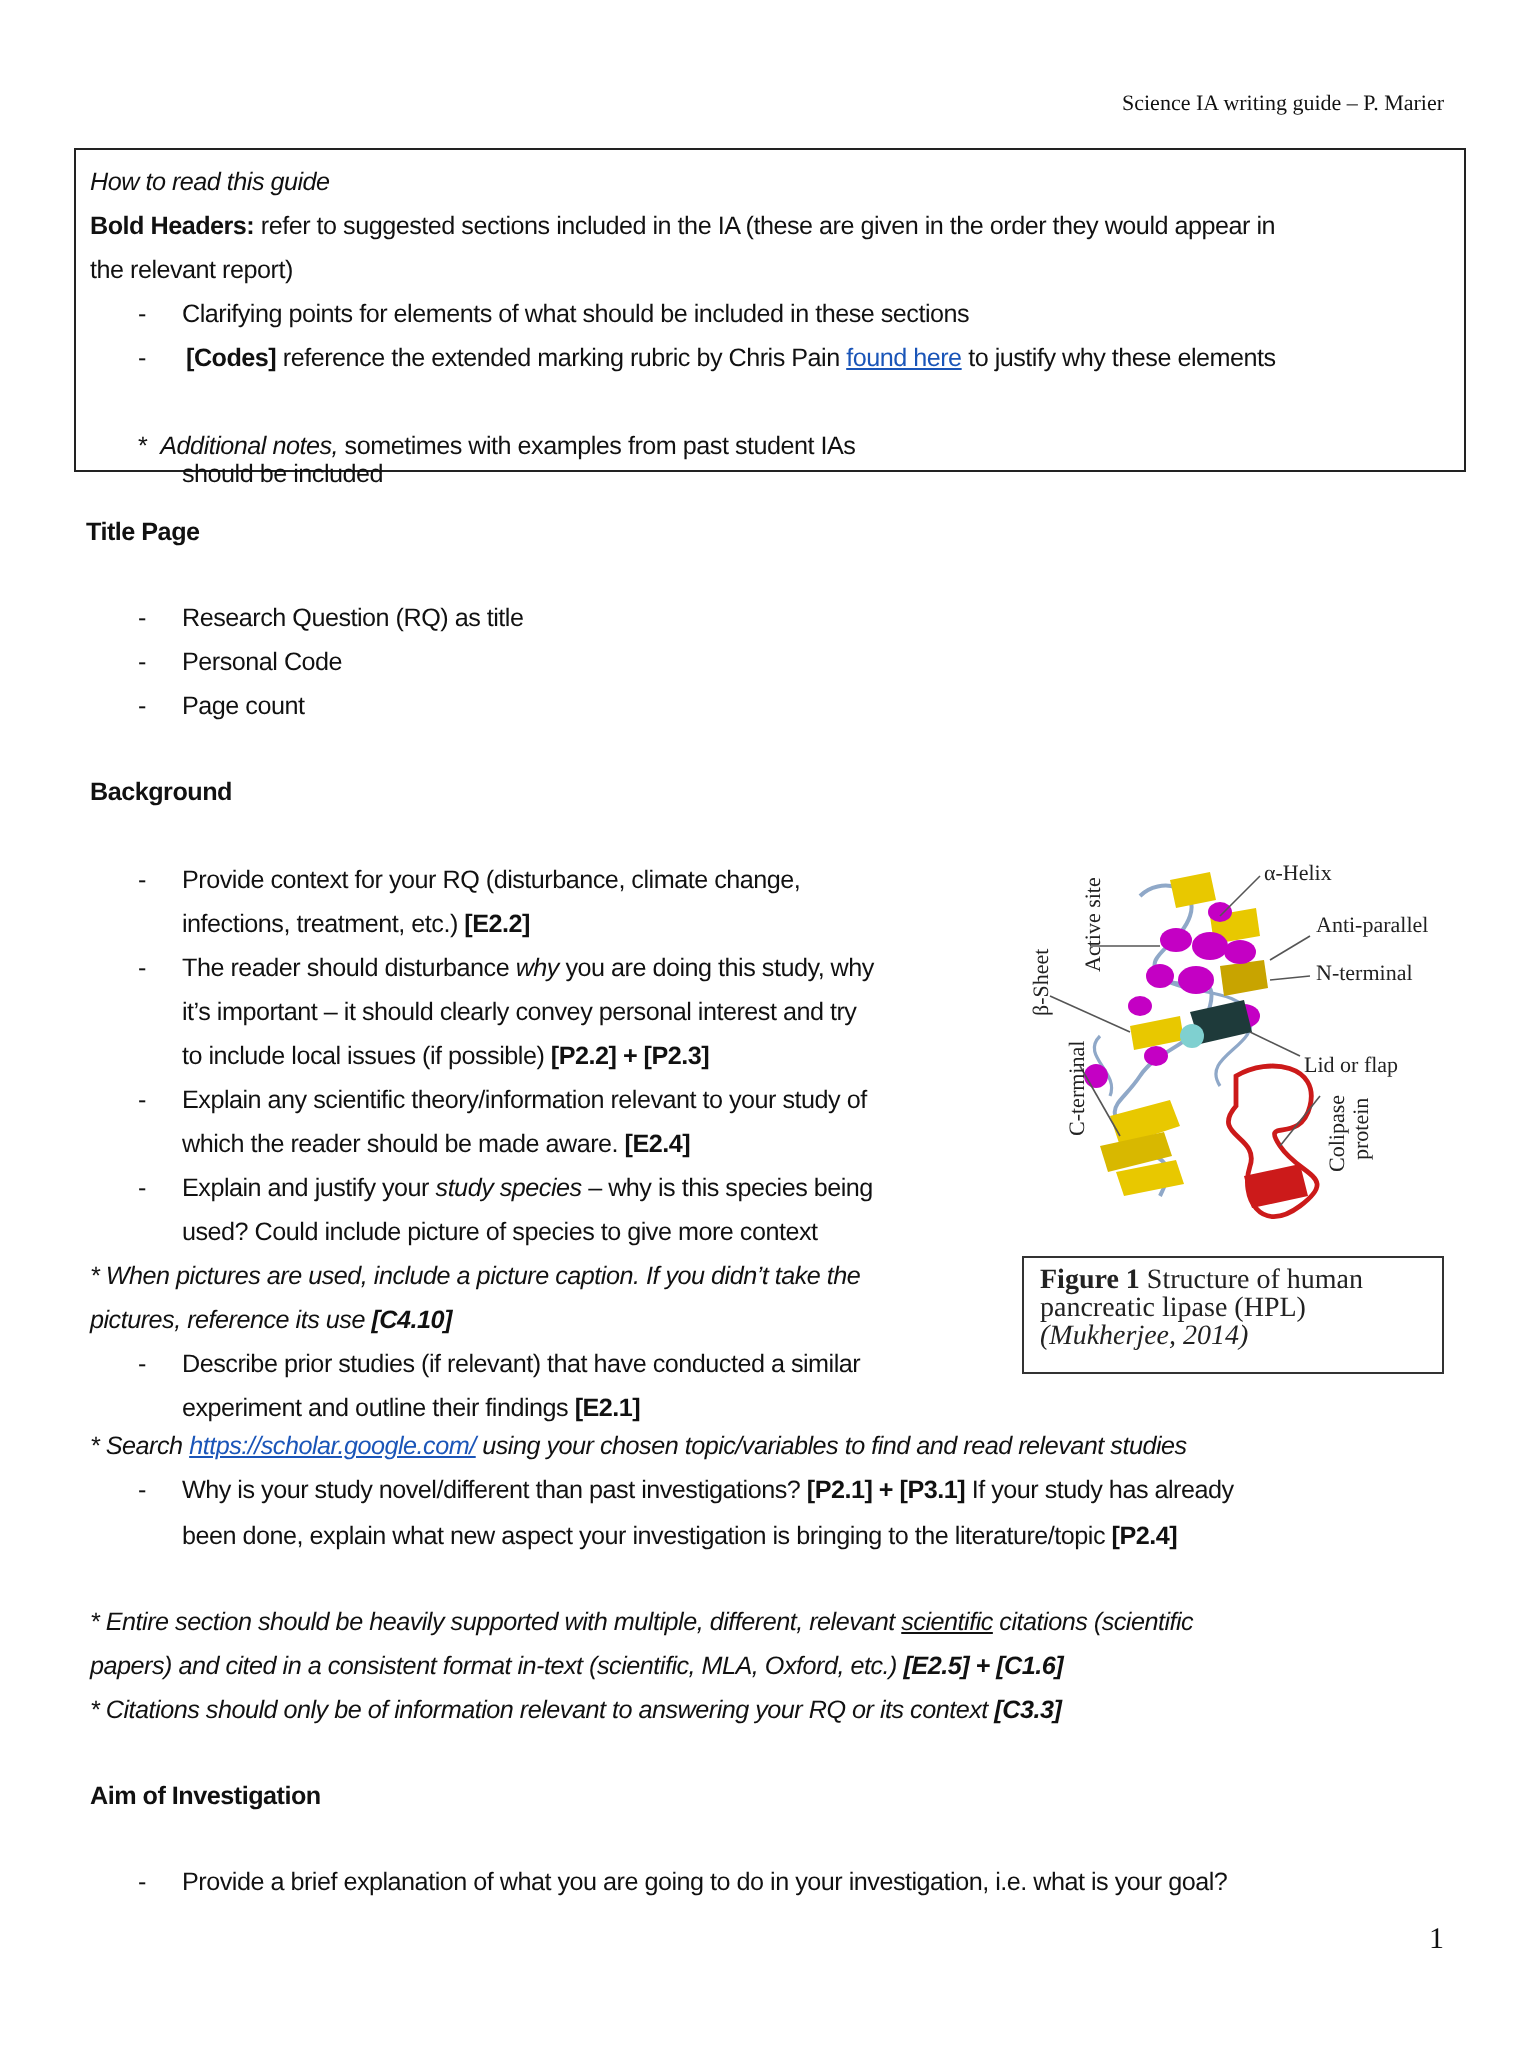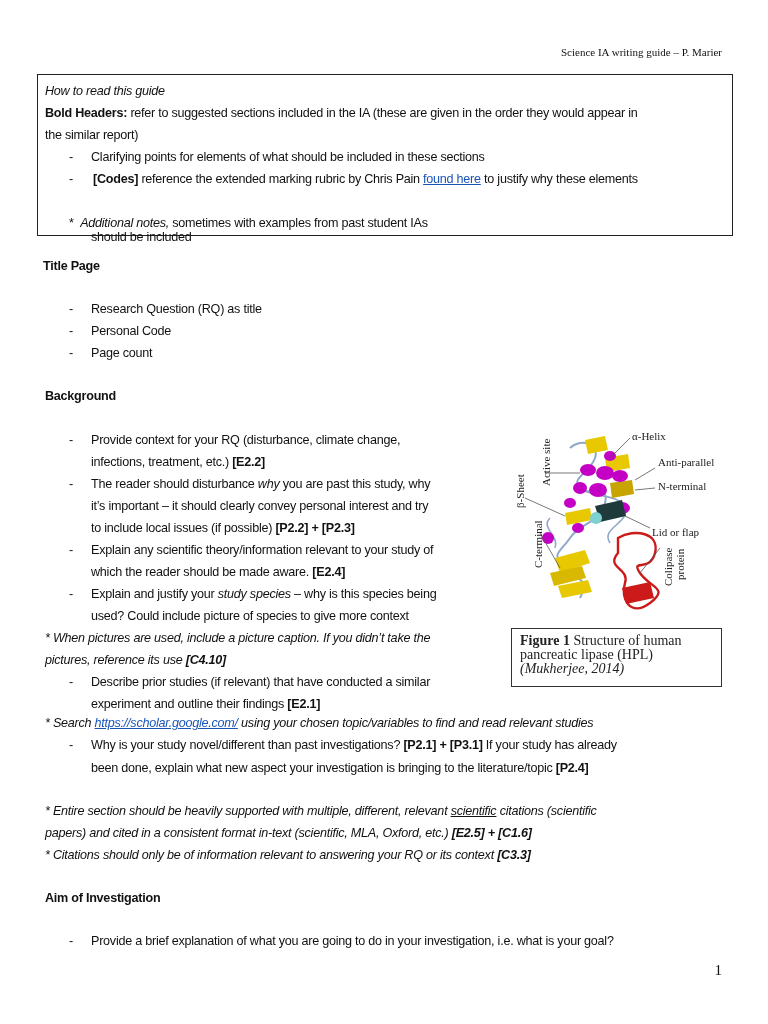--- a/index.html
+++ b/index.html
@@ -22,21 +22,21 @@
 </style>
 </head>
 <body>
 
 <div class="abs header serif">Science IA writing guide – P. Marier</div>
 
 <div class="abs guide-box"></div>
 <div class="calibri">
   <div class="line i" style="left:45px;top:80px;">How to read this guide</div>
   <div class="line" style="left:45px;top:102px;"><span class="b">Bold Headers:</span><span> refer to suggested sections included in the IA (these are given in the order they would appear in</span></div>
-  <div class="line" style="left:45px;top:124px;">the similar report)</div>
+  <div class="line" style="left:45px;top:124px;">the relevant report)</div>
   <div class="line" style="left:69px;top:146px;">-</div>
   <div class="line" style="left:91px;top:146px;">Clarifying points for elements of what should be included in these sections</div>
   <div class="line" style="left:69px;top:168px;">-</div>
   <div class="line" style="left:93px;top:168px;"><span class="b">[Codes]</span><span> reference the extended marking rubric by Chris Pain </span><span class="link">found here</span><span> to justify why these elements</span></div>
   <div class="line" style="left:91px;top:190px;margin-top:36px;">should be included</div>
   <div class="line" style="left:69px;top:212px;"><span>*</span>&nbsp; <span class="i">Additional notes,</span><span> sometimes with examples from past student IAs</span></div>
 
   <div class="line section-title" style="left:43px;top:255px;">Title Page</div>
   <div class="line" style="left:69px;top:298px;">-</div>
   <div class="line" style="left:91px;top:298px;">Research Question (RQ) as title</div>
@@ -45,21 +45,21 @@
   <div class="line" style="left:69px;top:342px;">-</div>
   <div class="line" style="left:91px;top:342px;">Page count</div>
 
   <div class="line section-title" style="left:45px;top:385px;">Background</div>
 
   <div class="line" style="left:69px;top:429px;">-</div>
   <div class="line" style="left:91px;top:429px;">Provide context for your RQ (disturbance, climate change,</div>
   <div class="line" style="left:91px;top:451px;"><span>infections, treatment, etc.) </span><span class="b">[E2.2]</span></div>
 
   <div class="line" style="left:69px;top:473px;">-</div>
-  <div class="line" style="left:91px;top:473px;"><span>The reader should disturbance </span><span class="i">why</span><span> you are past this study, why</span></div>
+  <div class="line" style="left:91px;top:473px;"><span>The reader should disturbance </span><span class="i">why</span><span> you are doing this study, why</span></div>
   <div class="line" style="left:91px;top:495px;">it’s important – it should clearly convey personal interest and try</div>
   <div class="line" style="left:91px;top:517px;"><span>to include local issues (if possible) </span><span class="b">[P2.2] + [P2.3]</span></div>
 
   <div class="line" style="left:69px;top:539px;">-</div>
   <div class="line" style="left:91px;top:539px;">Explain any scientific theory/information relevant to your study of</div>
   <div class="line" style="left:91px;top:561px;"><span>which the reader should be made aware. </span><span class="b">[E2.4]</span></div>
 
   <div class="line" style="left:69px;top:583px;">-</div>
   <div class="line" style="left:91px;top:583px;"><span>Explain and justify your </span><span class="i">study species</span><span> – why is this species being</span></div>
   <div class="line" style="left:91px;top:605px;">used? Could include picture of species to give more context</div>

